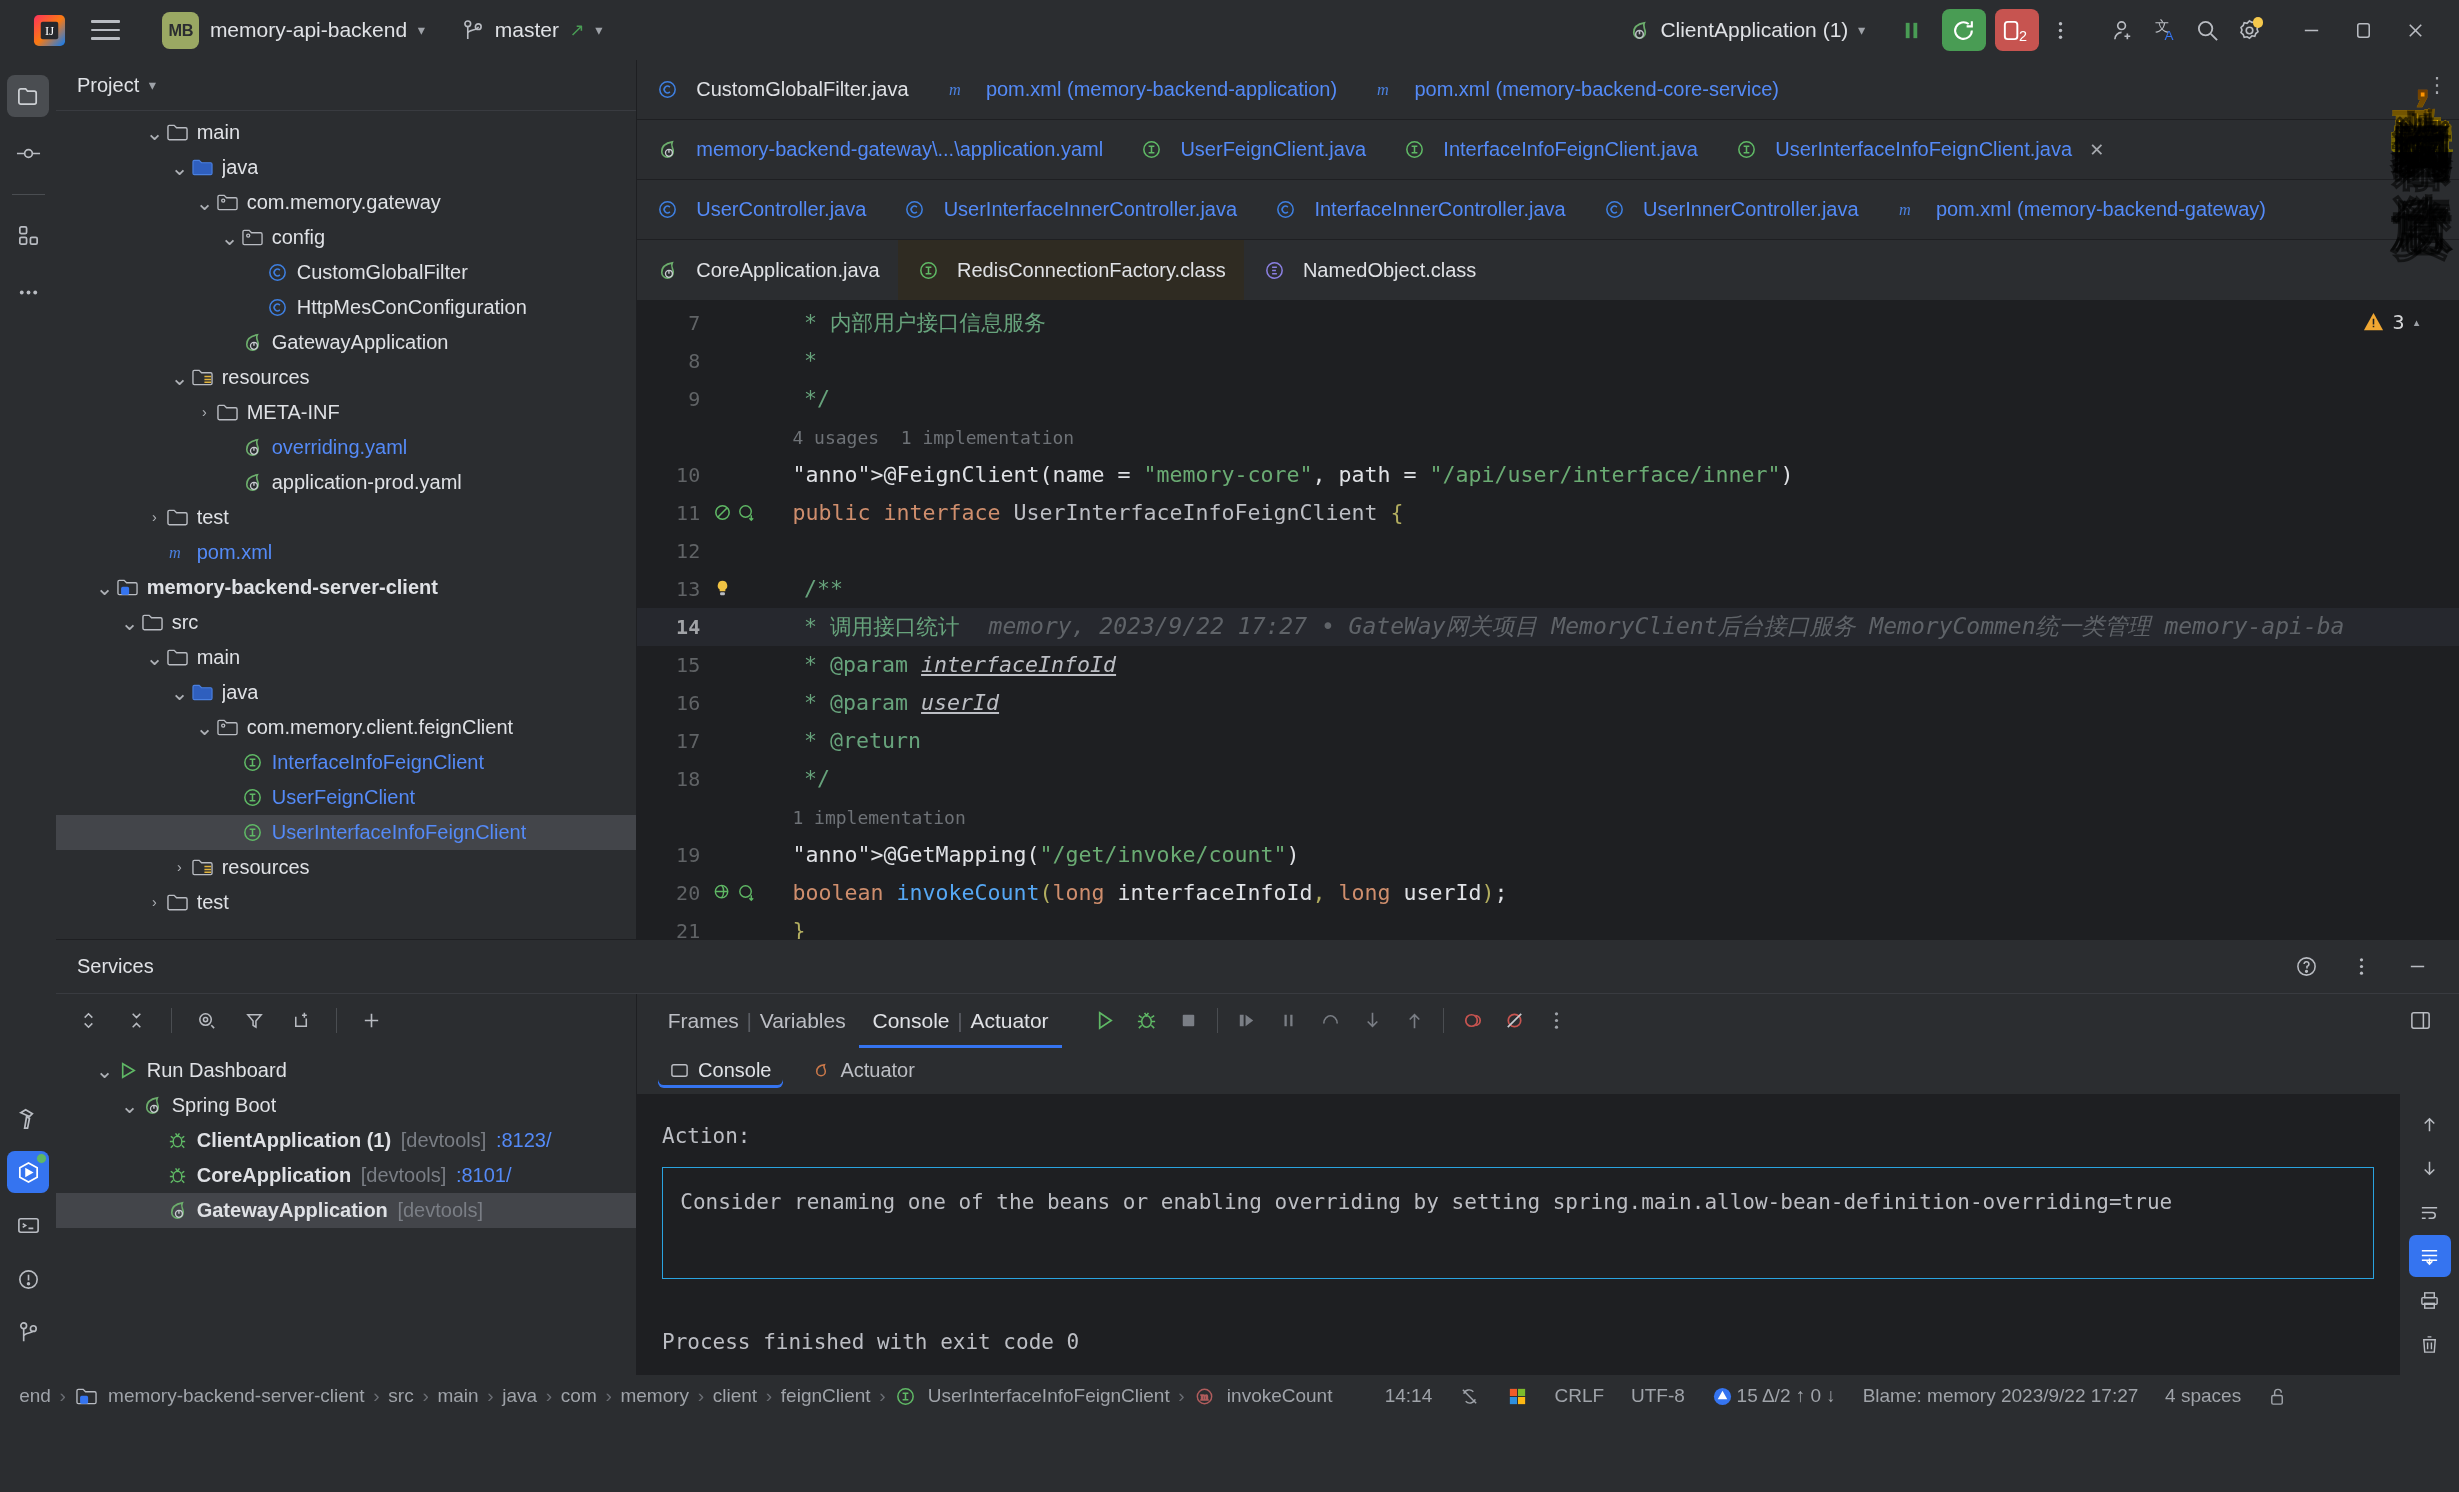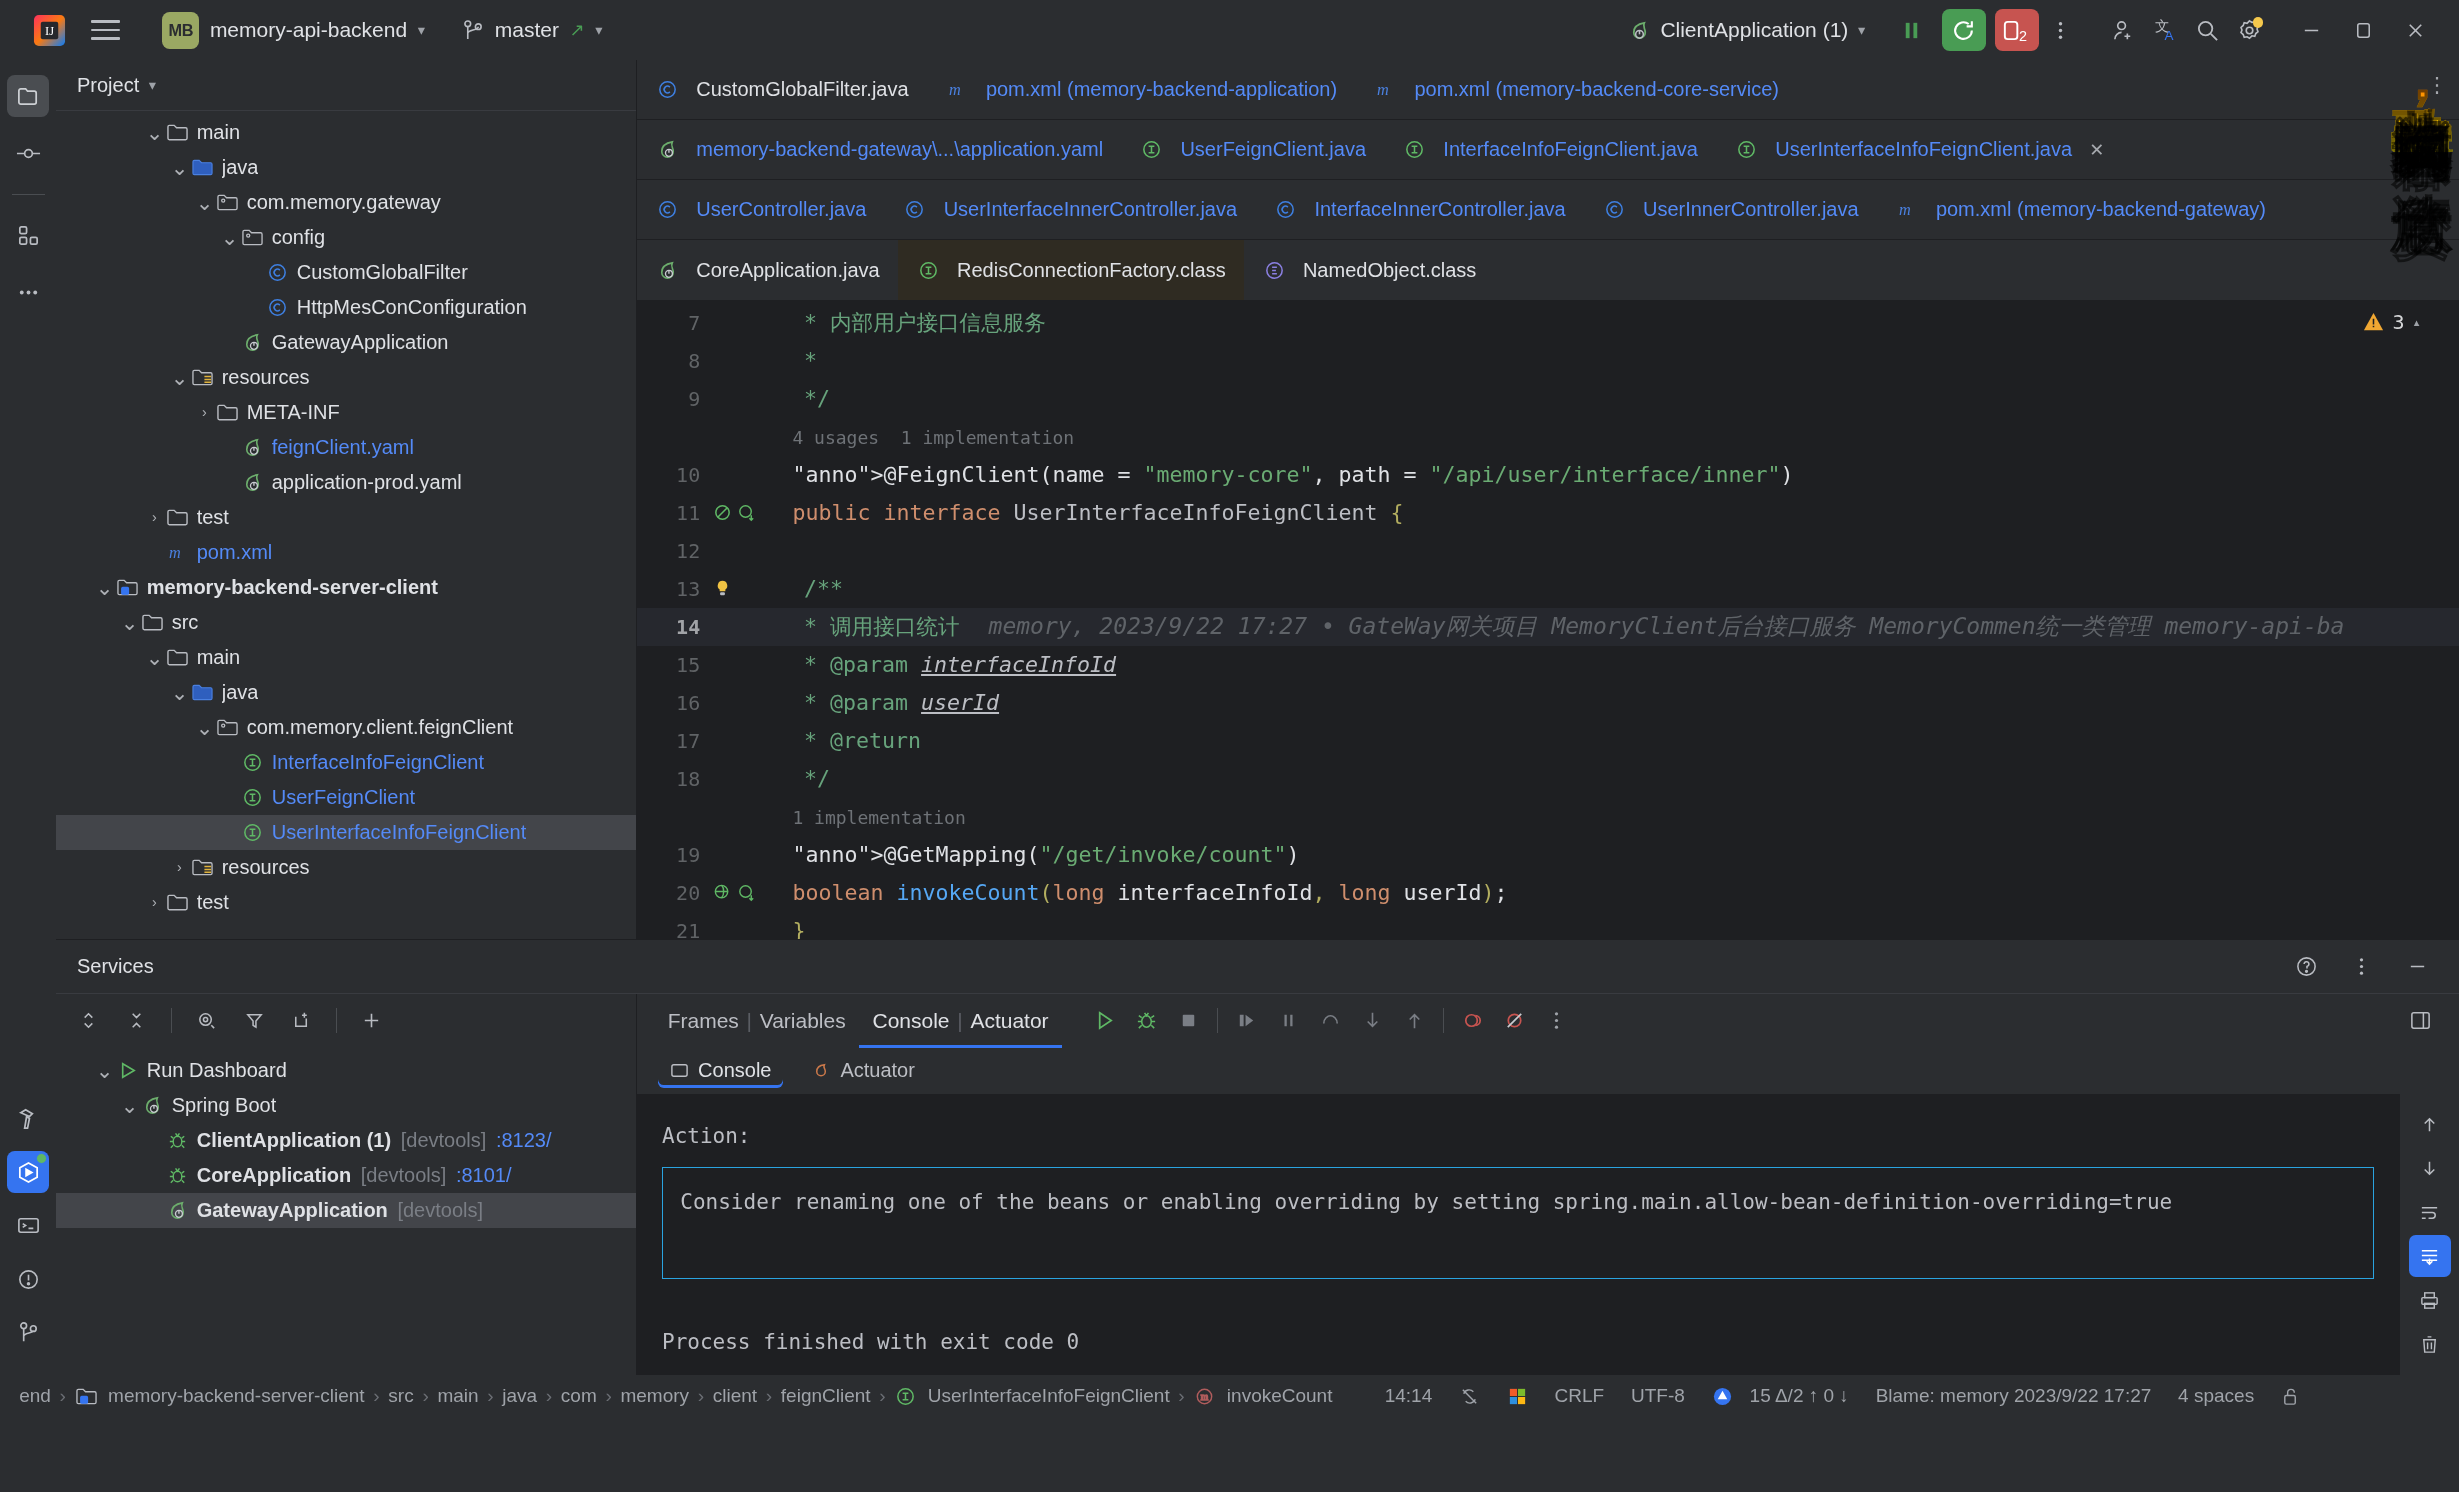--- a/index.html
+++ b/index.html
@@ -419,21 +419,21 @@
                 </div>
                 <div class="row" style="padding-left: 163px;">
                   <span class="arrow"></span>
                   <span class="ic">
                     <svg width="23" height="23" viewBox="0 0 24 24">
                       <path d="M17 4c-6 1-11 4-11 10a6 6 0 0 0 12 0c0-4-3-6-1-10z" fill="none" stroke="#6cad6c" stroke-width="1.7"></path>
                       <circle cx="13.5" cy="15.5" r="3.6" fill="none" stroke="#c9ccd1" stroke-width="1.4"></circle>
                       <path d="M13.5 12.5v3" stroke="#c9ccd1" stroke-width="1.4"></path>
                     </svg>
                   </span>
-                  <span class="lbl blue-t">feignClient.yaml</span>
+                  <span class="lbl blue-t">overriding.yaml</span>
                 </div>
                 <div class="row" style="padding-left: 163px;">
                   <span class="arrow"></span>
                   <span class="ic">
                     <svg width="23" height="23" viewBox="0 0 24 24">
                       <path d="M17 4c-6 1-11 4-11 10a6 6 0 0 0 12 0c0-4-3-6-1-10z" fill="none" stroke="#6cad6c" stroke-width="1.7"></path>
                       <circle cx="13.5" cy="15.5" r="3.6" fill="none" stroke="#c9ccd1" stroke-width="1.4"></circle>
                       <path d="M13.5 12.5v3" stroke="#c9ccd1" stroke-width="1.4"></path>
                     </svg>
                   </span>
@@ -1107,21 +1107,21 @@
     <span class="st-item">
       <svg width="21" height="21" viewBox="0 0 22 22">
           <rect x="3" y="3" width="7.5" height="7.5" fill="#f05b2a"></rect>
           <rect x="11.5" y="3" width="7.5" height="7.5" fill="#7cba2c"></rect>
           <rect x="3" y="11.5" width="7.5" height="7.5" fill="#2f8fdd"></rect>
           <rect x="11.5" y="11.5" width="7.5" height="7.5" fill="#fdb813"></rect>
         </svg>
     </span>
     <span class="st-item">CRLF</span>
     <span class="st-item">UTF-8</span>
-    <span class="st-item" style="display:flex;align-items:center;gap:17px">
+    <span class="st-item" style="display:flex;align-items:center;gap:4px">
       <svg width="21" height="21" viewBox="0 0 22 22">
           <circle cx="11" cy="11" r="9" fill="#3574f0"></circle>
           <path d="M11 5l5 9H6z" fill="#fff"></path>
         </svg>
       <span>15 Δ/2 ↑ 0 ↓</span>
     </span>
     <span class="st-item">Blame: memory 2023/9/22 17:27</span>
     <span class="st-item">4 spaces</span>
     <span class="st-item">
       <svg width="19" height="21" viewBox="0 0 20 22" fill="none" stroke="#9fa3a9" stroke-width="1.5">

